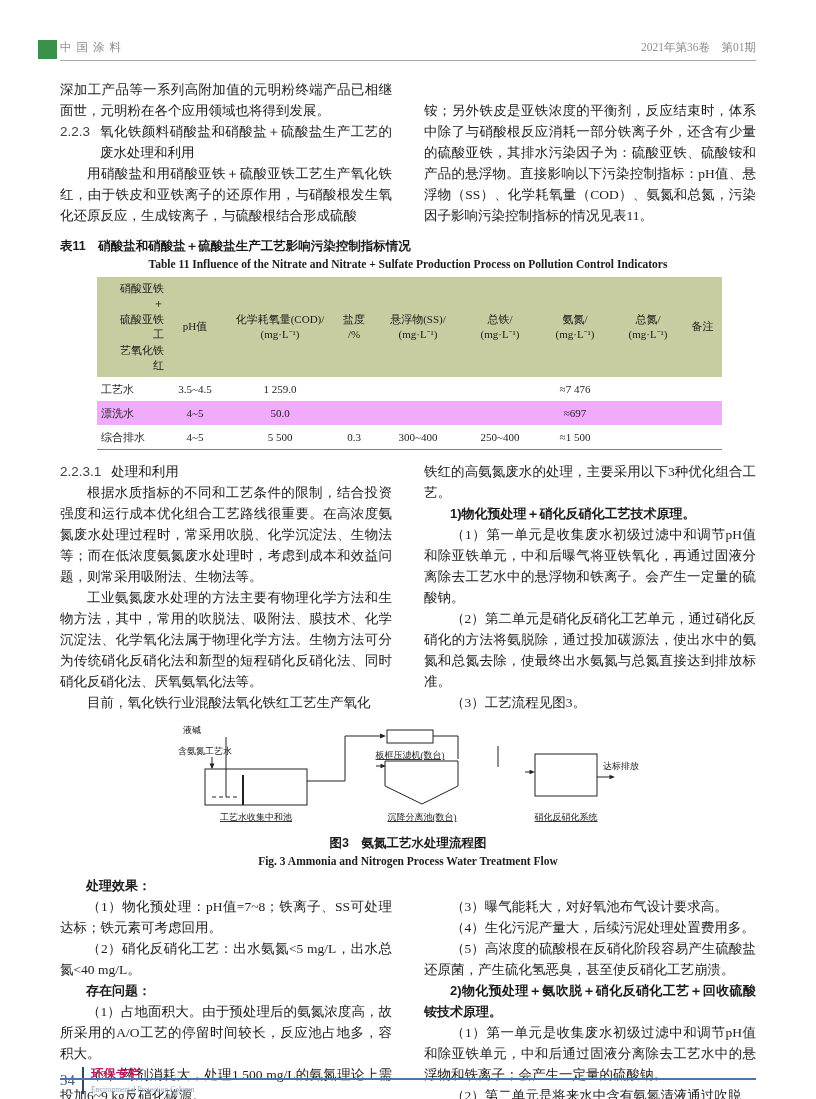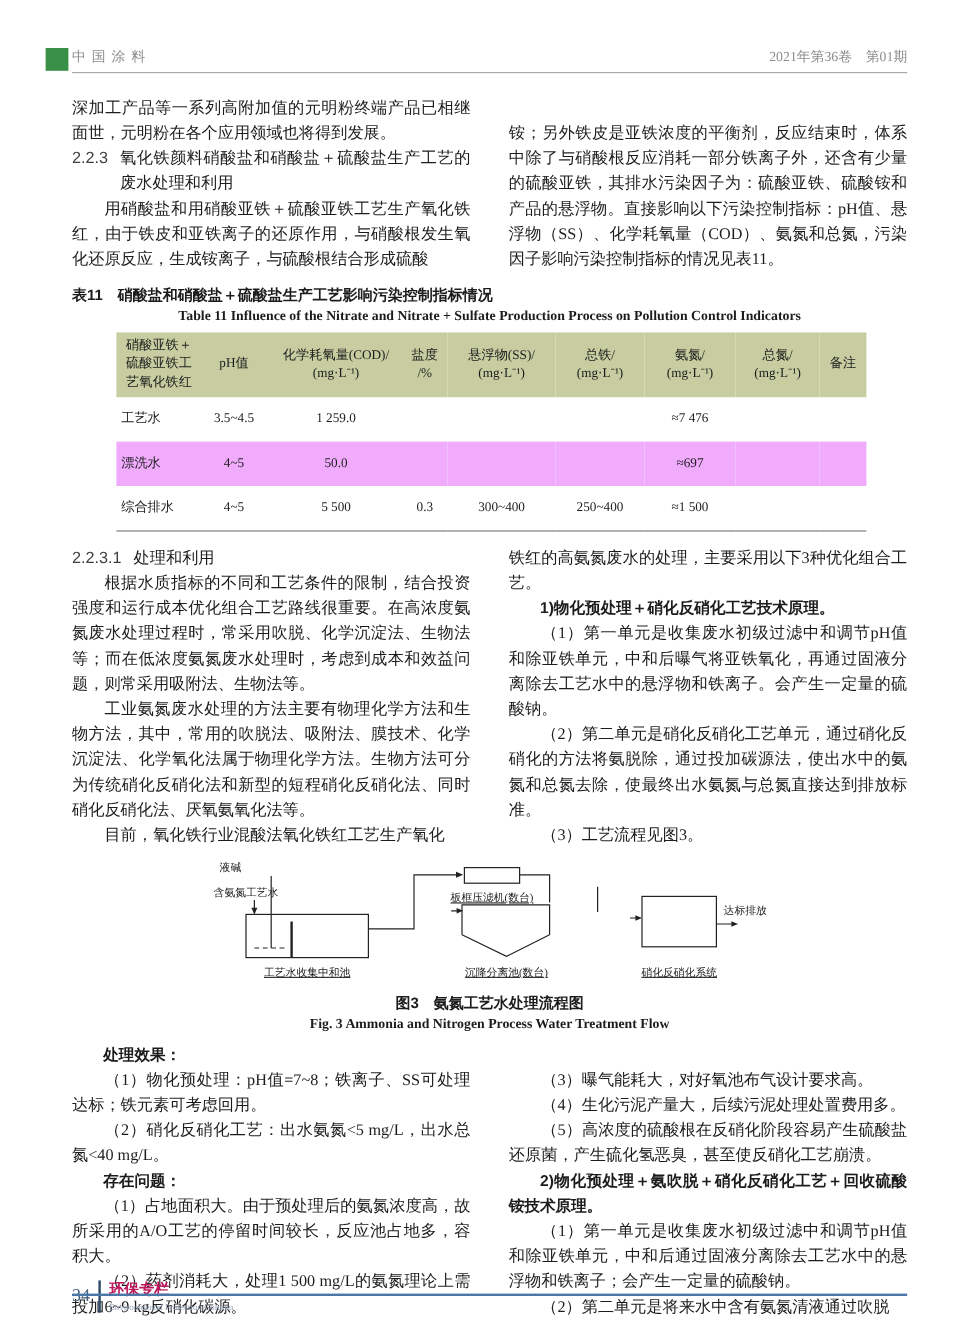--- a/index.html
+++ b/index.html
@@ -44,22 +44,22 @@
   .tbl-title-en{text-align:center;font-family:"Liberation Serif",serif;font-weight:bold;font-size:11.5px;margin-top:3px;}
   table.data{
     margin:7px 34px 0 37px;width:625px;table-layout:fixed;
     border-collapse:collapse;font-size:11px;line-height:1.4;
     border-bottom:1.5px solid #7f7f7f;
   }
   table.data th{
     background:#c7cda0;font-weight:normal;white-space:pre-line;
     padding:4px 1px;vertical-align:middle;text-align:center;
   }
-  table.data th.first{text-align:center;padding-left:4px;margin-top:11px;}
-  table.data td{height:37px;text-align:center;padding:0 1px;margin-top:12px;}
+  table.data th.first{text-align:right;padding-left:16px;margin-top:11px;}
+  table.data td{height:24px;text-align:center;padding:0 1px;margin-top:12px;}
   table.data td.first{text-align:left;padding-left:4px;}
   table.data tr.alt td{background:#f0abfc;}
   
   .fig-block{margin-top:6px;}
   .fig-svg{display:block;margin-left:40px;}
   .fig-cap-cn{text-align:center;font-family:"Liberation Sans",sans-serif;font-weight:bold;font-size:12.5px;margin-top:4px;}
   .fig-cap-en{text-align:center;font-family:"Liberation Serif",serif;font-weight:bold;font-size:11.5px;margin-top:3px;}
   .fig-svg text{font-family:"Liberation Serif",serif;font-size:9px;fill:#1c1c1c;}
   .fig-svg .lbl{text-decoration:underline;}
   .fig-svg line,.fig-svg polyline,.fig-svg rect,.fig-svg path{stroke:#222;stroke-width:1;fill:none;}

